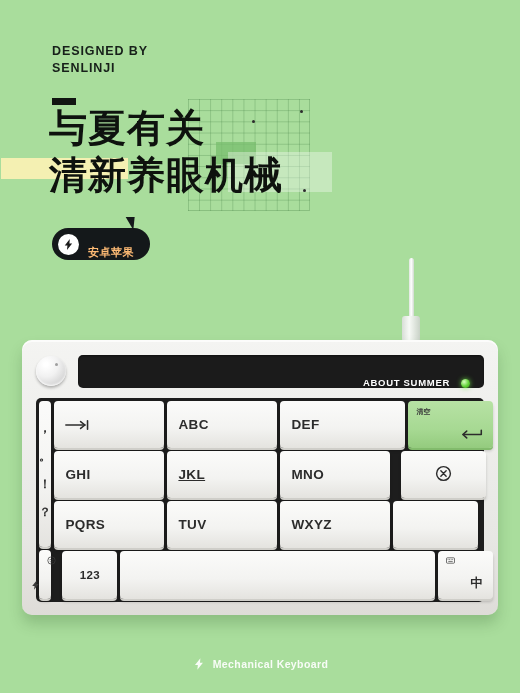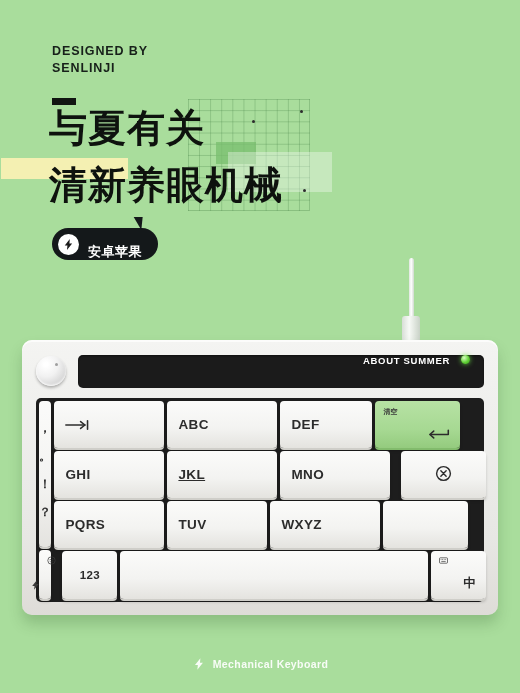--- a/index.html
+++ b/index.html
@@ -49,21 +49,21 @@
     width: 24px; height: 7px; background: #111511;
   }
 
   .headline {
     position: absolute; left: 49px; top: 108px;
     font-size: 38px; font-weight: 800; line-height: 1.08;
     color: #0e120e; letter-spacing: 1px;
     font-family: "DejaVu Sans", "Liberation Sans", sans-serif;
   }
   .hl-line { position: relative; display: block; white-space: nowrap; }
-  .hl-line.l2 { margin-top: 16px; }
+  .hl-line.l2 { margin-top: 6px; }
   .hl-hilite {
     position: absolute; left: 1px; top: 158px;
     width: 127px; height: 21px; background: #f4f0b2;
   }
 
   .badge {
     position: absolute; left: 52px; top: 228px;
     height: 32px; padding: 0 16px 0 6px;
     background: #14181a; border-radius: 17px;
     display: flex; align-items: center; gap: 9px;
@@ -75,21 +75,21 @@
     border-bottom: 13px solid transparent;
     transform: skewX(-6deg);
   }
   .badge-logo {
     width: 21px; height: 21px; border-radius: 50%;
     background: #fff; display: flex; align-items: center;
     justify-content: center; flex: none;
   }
   .badge-logo svg { display: block; }
   .badge-text {
-    color: #ffffff; font-size: 13px; font-weight: 700; letter-spacing: .5px;
+    color: #fdba74; font-size: 11px; font-weight: 700; letter-spacing: .5px;
     font-family: "DejaVu Sans", "Liberation Sans", sans-serif;
     margin-top: 16px;
   }
 
   
   .cable {
     position: absolute; left: 409px; top: 258px;
     width: 5px; height: 72px; border-radius: 3px;
     background: linear-gradient(to right,#dfe5de,#ffffff 45%,#cfd8ce);
   }
@@ -115,21 +115,21 @@
     box-shadow: 0 2px 3px rgba(0,0,0,.28), 0 -1px 2px rgba(255,255,255,.9) inset;
     position: relative;
   }
   .knob::after {
     content:""; position:absolute; left: 19px; top: 7px;
     width: 3px; height: 3px; border-radius: 50%;
     background: rgba(150,150,150,.9);
   }
   .screen {
     flex: 1; height: 33px; background: #1b1b1b; border-radius: 5px;
-    display: flex; align-items: flex-start; justify-content: flex-end;
+    display: flex; align-items: flex-end; justify-content: flex-end;
     padding-right: 14px; gap: 11px;
     box-shadow: 0 1px 2px rgba(0,0,0,.45) inset;
   }
   .screen-label {
     color: #fff; font-size: 9.5px; font-weight: 700; letter-spacing: .7px;
   }
   .led {
     width: 9px; height: 9px; border-radius: 50%;
     background: radial-gradient(circle at 35% 32%, #d6ffbe, #5fd035 55%, #3f9c1f);
     box-shadow: 0 0 5px rgba(110,230,70,.85);
@@ -168,24 +168,24 @@
   }
   .key .glyph-c { display: flex; align-items: center; justify-content: center; width: 100%; }
 
   .punct {
     display: flex; flex-direction: column; align-items: center;
     justify-content: space-around; width: 100%; height: 100%;
     padding: 13px 0 20px 0; font-size: 12px; font-weight: 700; color: #2f2f2f;
   }
 
   .r1 { height: 48px; } .r2 { height: 48px; border-radius: 18px; } .r3 { height: 48px; } .r4 { height: 49px; }
-  .k-tab   { width: 110px; } .k-abc { width: 110px; } .k-def { width: 92px; }
+  .k-tab   { width: 110px; } .k-abc { width: 110px; } .k-def { width: 125px; }
   .k-right { width: 85px; }
   .k-ghi { width: 110px; } .k-jkl { width: 110px; text-decoration: underline; } .k-mno { width: 110px; }
-  .k-pqrs{ width: 110px; } .k-tuv { width: 100px; } .k-wxyz{ width: 110px; }
+  .k-pqrs{ width: 110px; } .k-tuv { width: 110px; } .k-wxyz{ width: 110px; }
   .k-123 { width: 55px; }
   .k-space{ flex: 1; }
   .k-zh  { width: 55px; }
   .k-enter { width: 85px; }
   .k-punct { flex: 1; }
   .k-emoji { height: 49px; }
 
   .footer {
     position: absolute; left: 0; bottom: 22px; width: 520px;
     display: flex; align-items: center; justify-content: center; gap: 7px;

